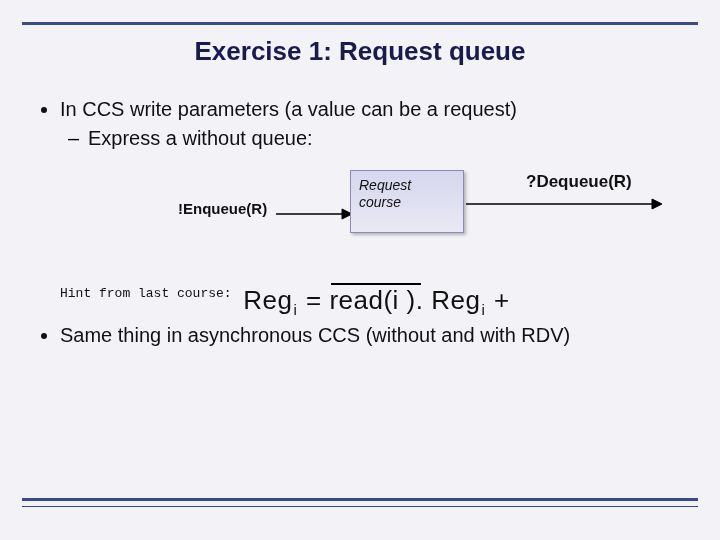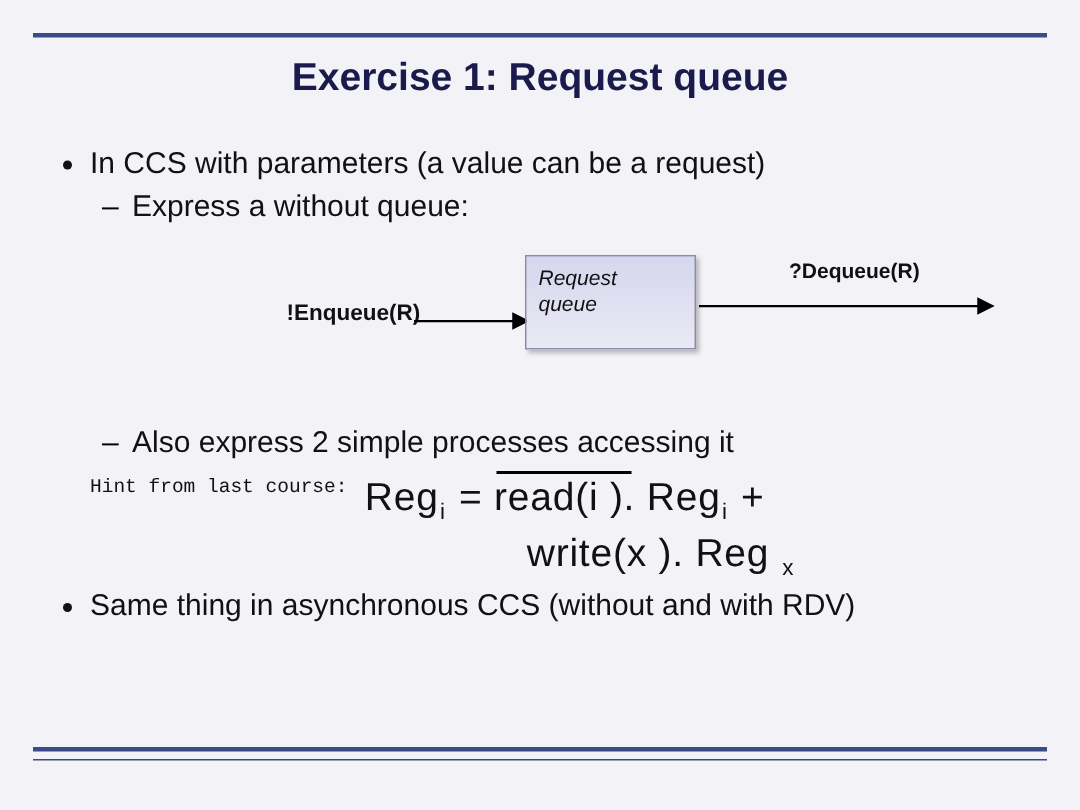--- a/index.html
+++ b/index.html
@@ -75,30 +75,30 @@
     left: -20px;
     color: #000;
   }
   .diagram {
     position: relative;
     height: 110px;
     margin: 14px 0 10px 0;
   }
   .enqueue {
     position: absolute;
-    left: 103px;
+    left: 90px;
     top: 36px;
     font-size: 15px;
     font-weight: bold;
   }
   .dequeue {
     position: absolute;
     left: 438px;
     top: 8px;
-    font-size: 14px;
+    font-size: 17px;
     font-weight: bold;
   }
   .box {
     position: absolute;
     left: 262px;
     top: 6px;
     width: 114px;
     height: 63px;
     background: linear-gradient(to bottom, #d6d6ee, #e9e9f4);
     border: 1px solid #8a8ab8;
@@ -159,56 +159,52 @@
 <body>
 
 <div class="slide">
   <div class="rule-top"></div>
 
   <div class="title">Exercise 1: Request queue</div>
 
   <div class="body">
     <ul class="b1">
       <li>
-        <span>In CCS with parameters (a value can be a request)</span>
+        <span>In CCS write parameters (a value can be a request)</span>
         <ul class="b2">
           <li>
             <span>Express a without queue:</span>
 
             <div class="diagram">
               <span class="enqueue">!Enqueue(R)</span>
 
               <svg class="arrow" style="left:186px; top:38px;" width="80" height="24">
                 <line x1="2" y1="12" x2="68" y2="12" stroke-width="1.5"></line>
                 <polygon points="68,7 78,12 68,17"></polygon>
               </svg>
 
               <div class="box">
                 <span>Request</span><br>
-                <span>queue</span>
+                <span>course</span>
               </div>
 
               <svg class="arrow" style="left:376px; top:20px;" width="200" height="40">
                 <line x1="2" y1="20" x2="188" y2="20" stroke-width="1.5"></line>
                 <polygon points="188,15 198,20 188,25"></polygon>
               </svg>
 
               <span class="dequeue">?Dequeue(R)</span>
             </div>
           </li>
-          <li>
-            <span>Also express 2 simple processes accessing it</span>
-          </li>
         </ul>
 
         <div class="hint-row">
           <span class="hint-label">Hint from last course:</span>
           <span class="formula">
             <span>Reg</span><span class="sub">i</span><span> = </span><span class="overline"><span>read(i ).</span></span><span> </span><span>Reg</span><span class="sub">i</span><span> + </span>
-            <span class="line2"><span>write(x ).</span><span> </span><span>Reg</span><span> </span><span class="sub">x</span></span>
           </span>
         </div>
       </li>
 
       <li class="last-bullet">
         <span>Same thing in asynchronous CCS (without and with RDV)</span>
       </li>
     </ul>
   </div>
 

